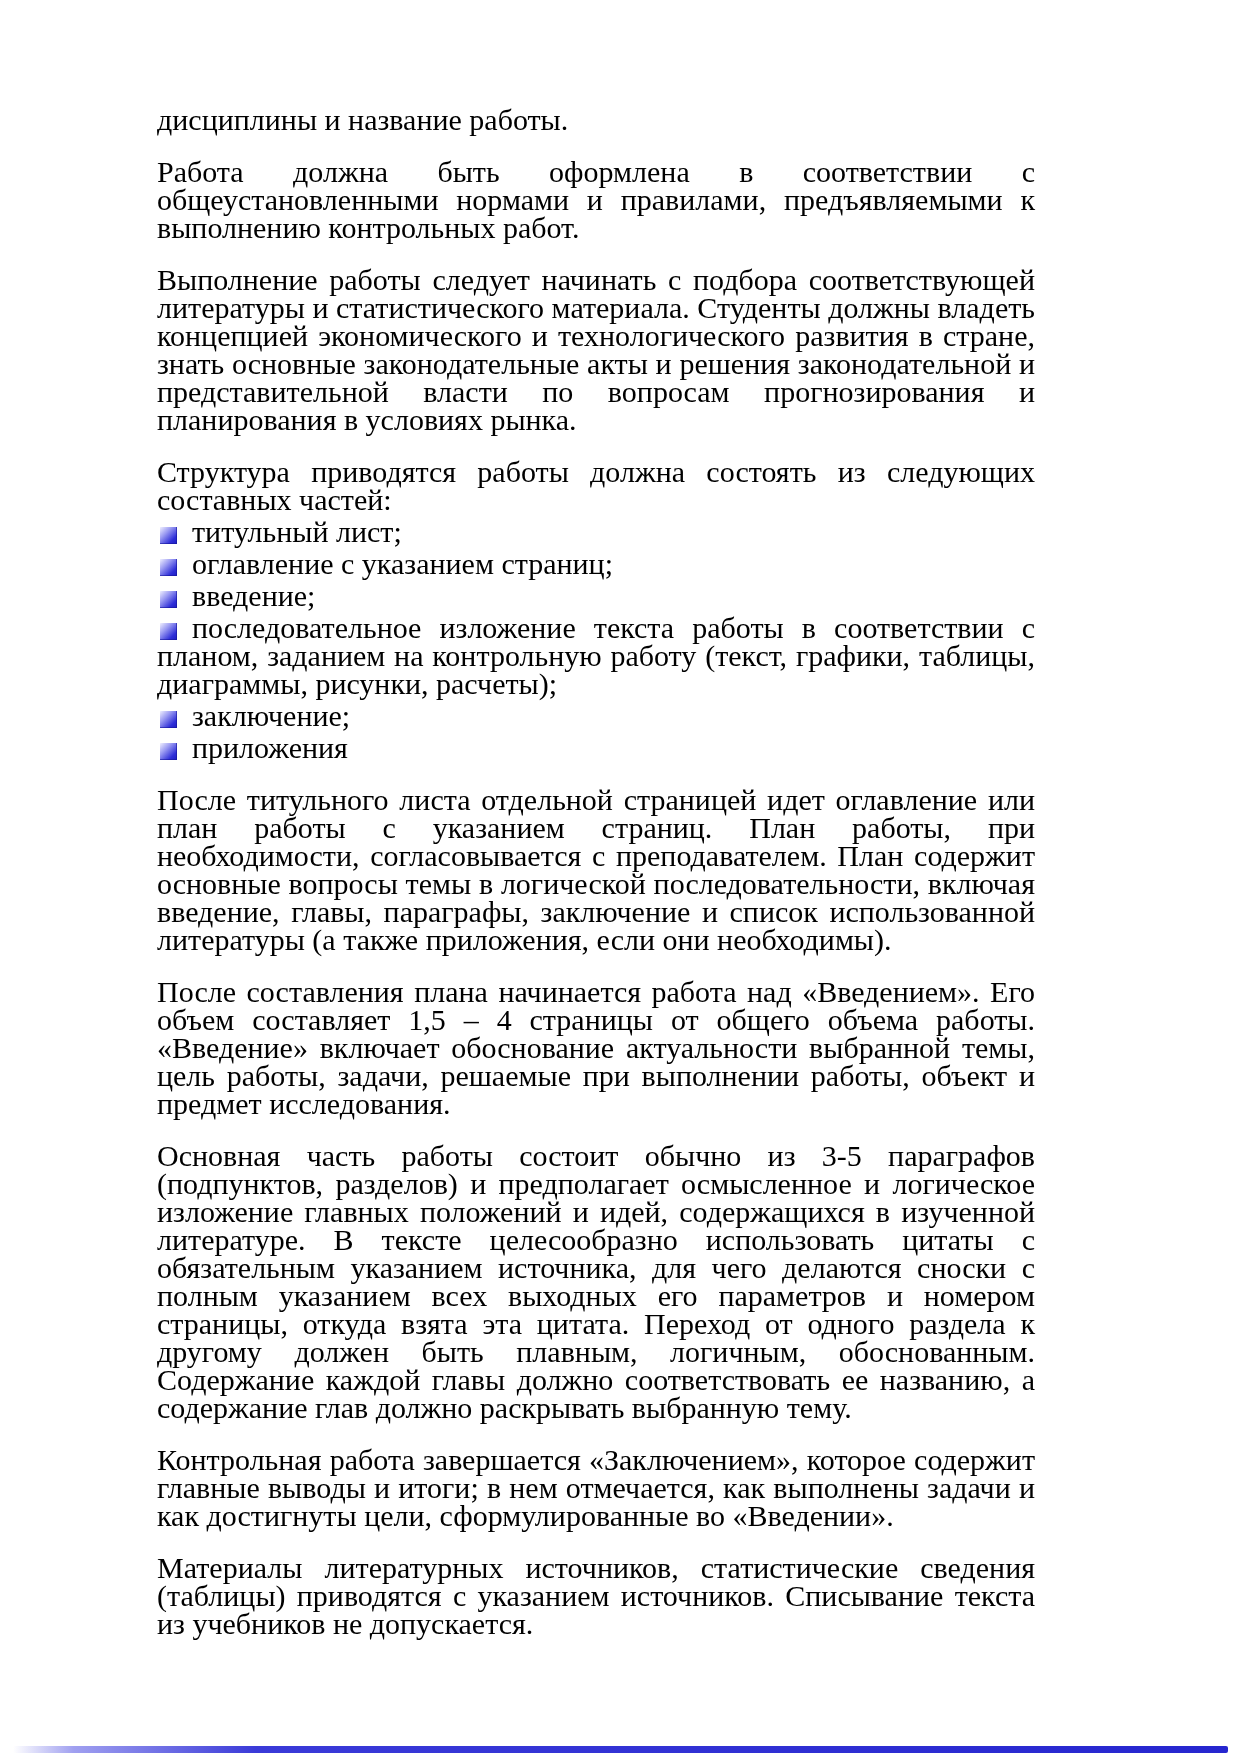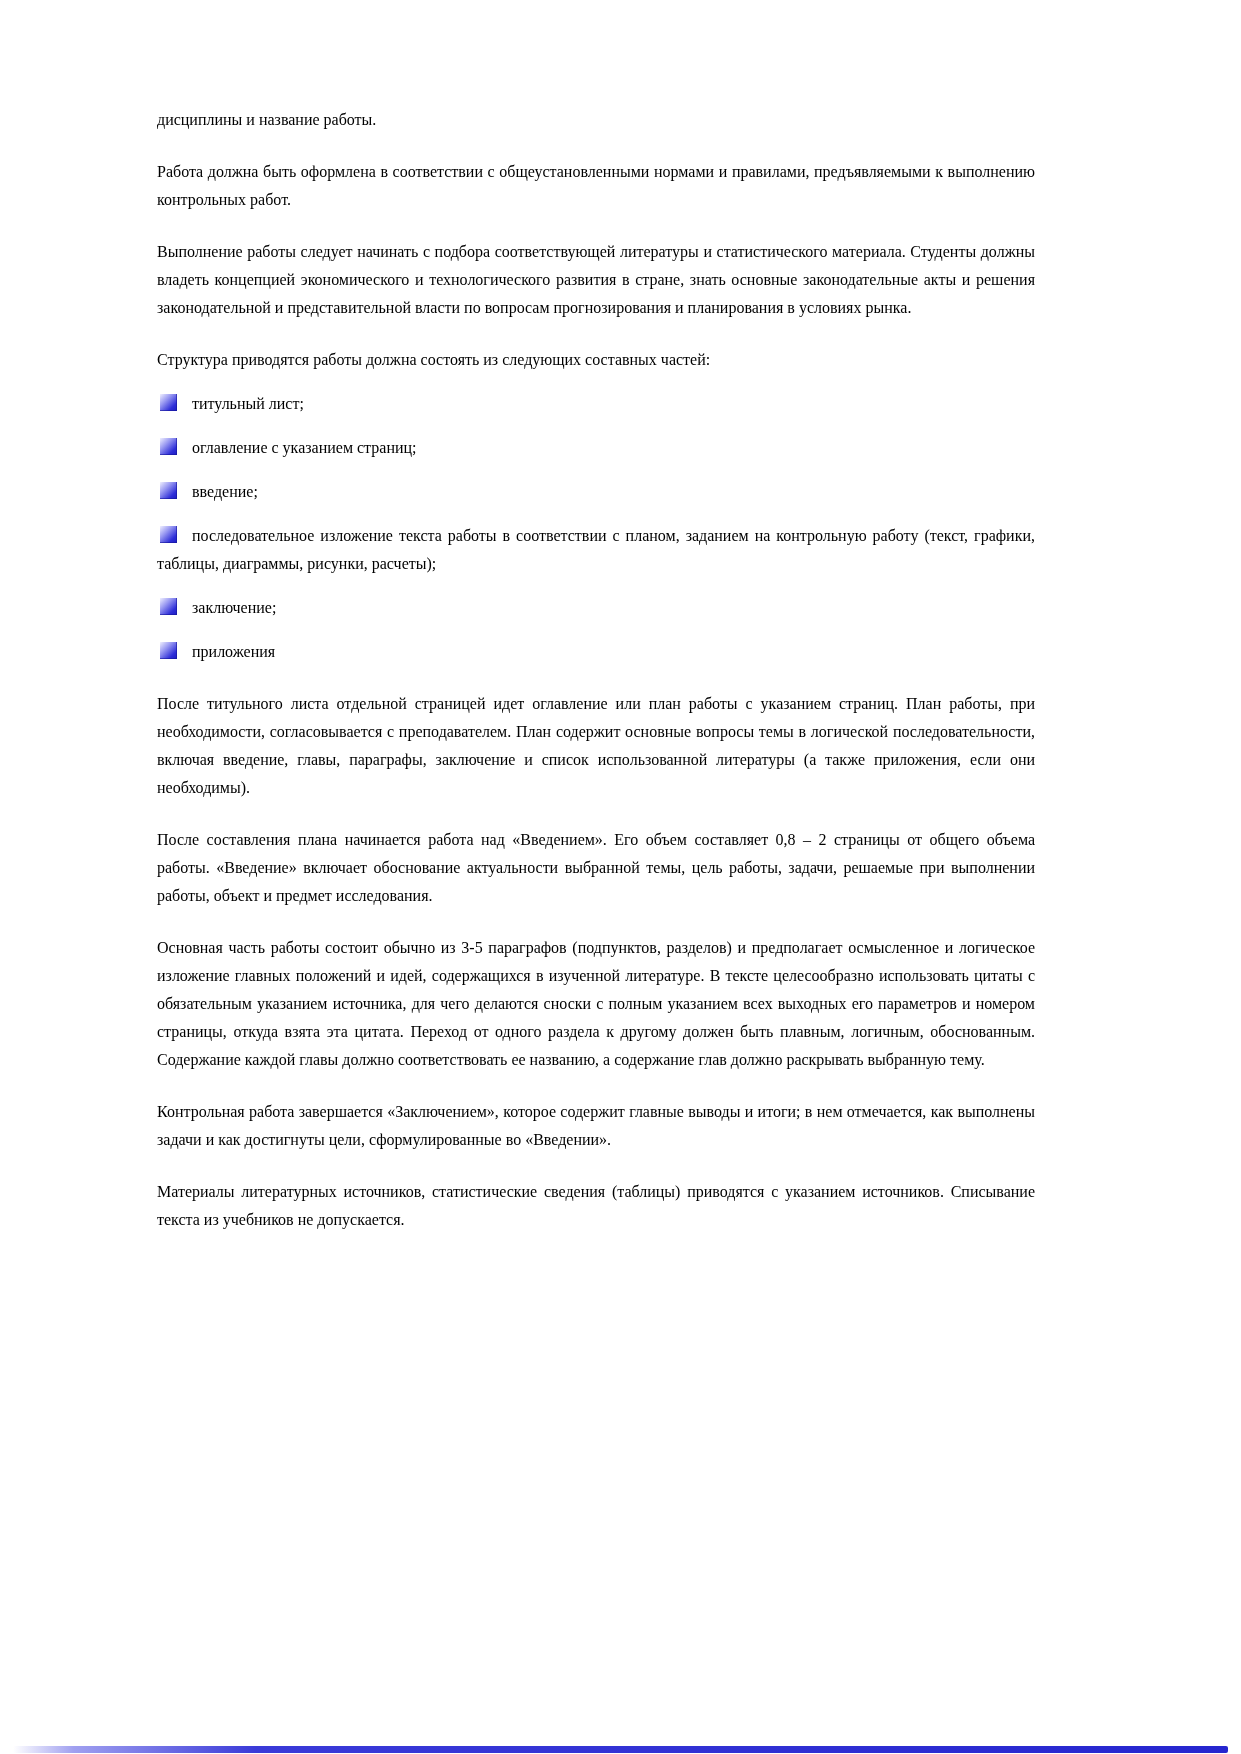--- a/index.html
+++ b/index.html
@@ -9,29 +9,29 @@
     height: 1754px;
     background: #ffffff;
     overflow: hidden;
     font-family: "Liberation Serif", "DejaVu Serif", serif;
   }
   .content {
     position: absolute;
     left: 157px;
     top: 106px;
     width: 878px;
-    font-size: 16px;
+    font-size: 30px;
     line-height: 28px;
     color: #000000;
     text-align: justify;
   }
   .para { margin: 0 0 24px 0; }
   .lead { margin: 0 0 3px 0; }
   .list { margin: 0 0 24px 0; }
-  .li { margin: 16px 0 2px 0; text-align: justify; }
+  .li { margin: 4px 0 2px 0; text-align: justify; }
   .bullet {
     display: inline-block;
     width: 17px;
     height: 17px;
     margin: 0 15px 0 3px;
     vertical-align: -2px;
     background: linear-gradient(135deg, #f0f0ff 0%, #9a9af2 35%, #2e2ed8 75%, #1c1cc0 100%);
     box-shadow: inset -1px -1px 0 rgba(20,20,150,0.55);
   }
   .hr-rule {
@@ -62,21 +62,21 @@
       <div class="li"><span class="bullet"></span><span>титульный лист;</span></div>
       <div class="li"><span class="bullet"></span><span>оглавление с указанием страниц;</span></div>
       <div class="li"><span class="bullet"></span><span>введение;</span></div>
       <div class="li"><span class="bullet"></span><span>последовательное изложение текста работы в соответствии с планом, заданием на контрольную работу (текст, графики, таблицы, диаграммы, рисунки, расчеты);</span></div>
       <div class="li"><span class="bullet"></span><span>заключение;</span></div>
       <div class="li"><span class="bullet"></span><span>приложения</span></div>
     </div>
 
     <p class="para">После титульного листа отдельной страницей идет оглавление или план работы с указанием страниц. План работы, при необходимости, согласовывается с преподавателем. План содержит основные вопросы темы в логической последовательности, включая введение, главы, параграфы, заключение и список использованной литературы (а также приложения, если они необходимы).</p>
 
-    <p class="para">После составления плана начинается работа над «Введением». Его объем составляет 0,8 – 2 страницы от общего объема работы. «Введение» включает обоснование актуальности выбранной темы, цель работы, задачи, решаемые при выполнении работы, объект и предмет исследования.</p>
+    <p class="para">После составления плана начинается работа над «Введением». Его объем составляет 1,5 – 4 страницы от общего объема работы. «Введение» включает обоснование актуальности выбранной темы, цель работы, задачи, решаемые при выполнении работы, объект и предмет исследования.</p>
 
     <p class="para">Основная часть работы состоит обычно из 3-5 параграфов (подпунктов, разделов) и предполагает осмысленное и логическое изложение главных положений и идей, содержащихся в изученной литературе. В тексте целесообразно использовать цитаты с обязательным указанием источника, для чего делаются сноски с полным указанием всех выходных его параметров и номером страницы, откуда взята эта цитата. Переход от одного раздела к другому должен быть плавным, логичным, обоснованным. Содержание каждой главы должно соответствовать ее названию, а содержание глав должно раскрывать выбранную тему.</p>
 
     <p class="para">Контрольная работа завершается «Заключением», которое содержит главные выводы и итоги; в нем отмечается, как выполнены задачи и как достигнуты цели, сформулированные во «Введении».</p>
 
 
     <p class="para">Материалы литературных источников, статистические сведения (таблицы) приводятся с указанием источников. Списывание текста из учебников не допускается.</p>
 
   </div>
 

